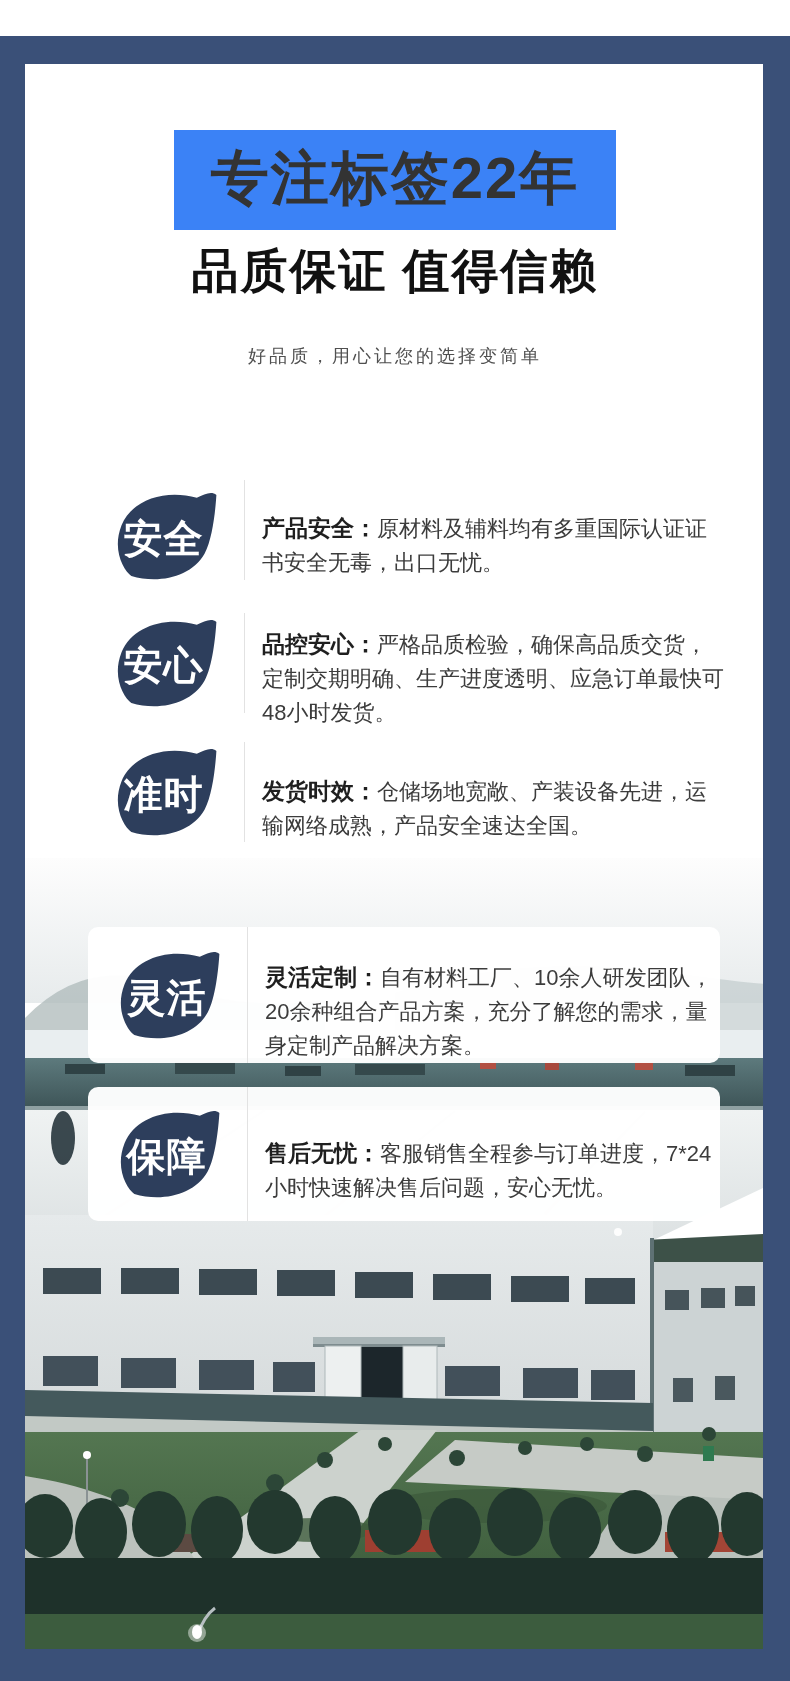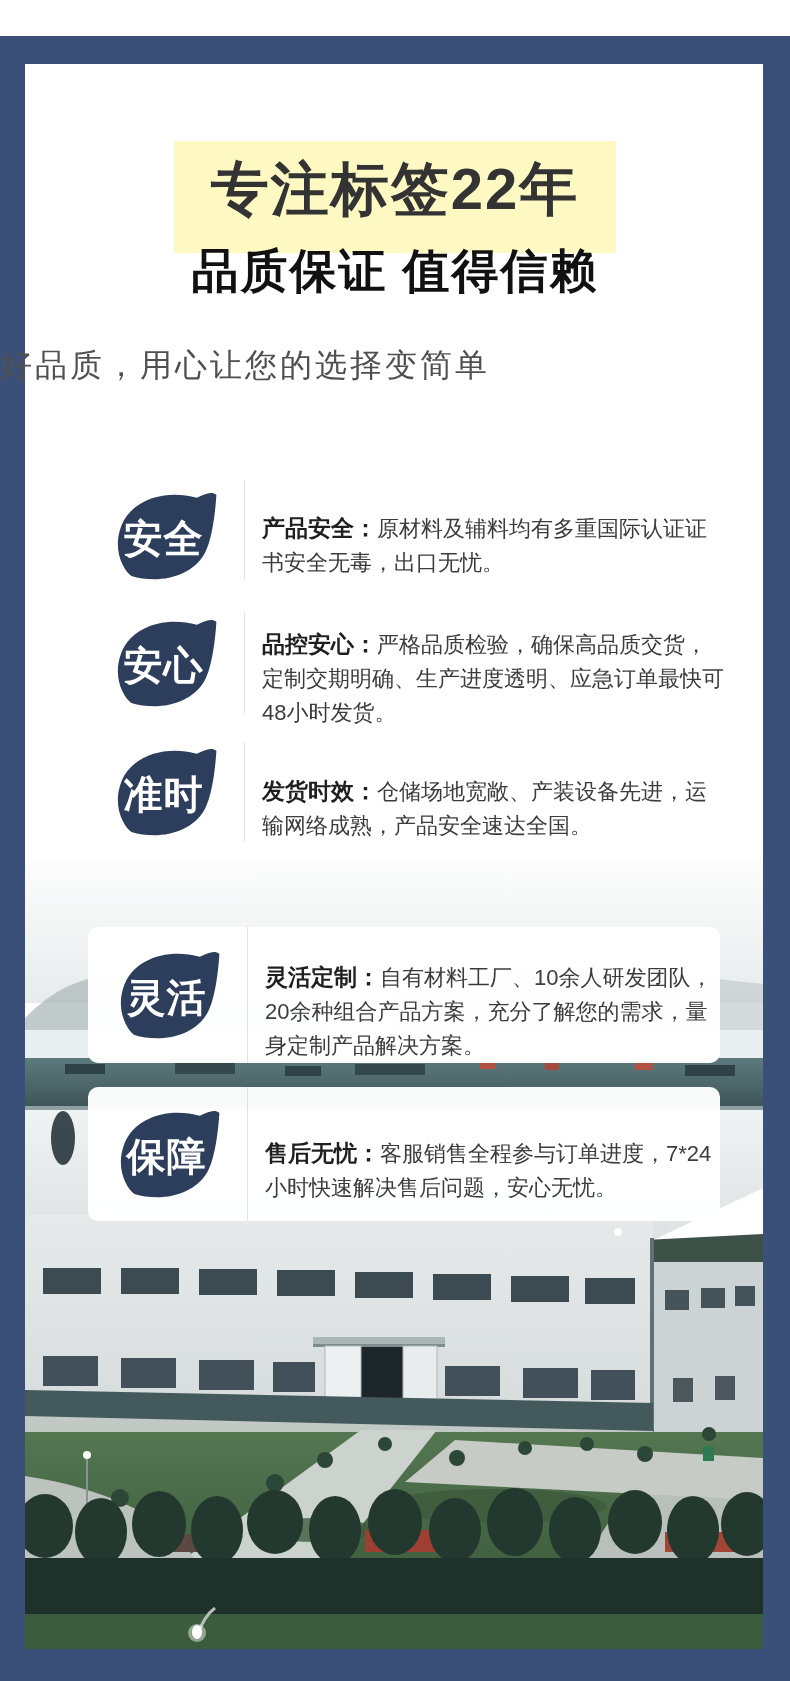--- a/index.html
+++ b/index.html
@@ -7,27 +7,27 @@
   body { font-family:"Liberation Sans","DejaVu Sans",sans-serif; }
   .page { position:relative; width:790px; height:1681px; background:#ffffff; overflow:hidden; }
 
   
   .frame-top    { position:absolute; left:0; top:36px;  width:790px; height:28px; background:#3a5078; }
   .frame-left   { position:absolute; left:0; top:36px;  width:25px;  height:1645px; background:#3a5078; }
   .frame-right  { position:absolute; left:763px; top:36px; width:27px; height:1645px; background:#3a5078; }
   .frame-bottom { position:absolute; left:0; top:1649px; width:790px; height:32px; background:#3a5078; }
 
   
-  .badge { position:absolute; left:174px; top:130px; width:442px; height:112px;
-           background:#fef9c3; color:#333333; font-size:58px; font-weight:bold;
-           text-align:center; line-height:96px; letter-spacing:2px;margin-top:11px; }
+  .badge { position:absolute; left:174px; top:130px; width:442px; height:100px;
+           background:#3b82f6; color:#333333; font-size:58px; font-weight:bold;
+           text-align:center; line-height:96px; letter-spacing:2px; }
   .main-title { position:absolute; left:0; top:240px; width:790px; text-align:center;
                 color:#111111; font-size:47px; font-weight:bold; letter-spacing:2px; }
-  .subtitle { position:absolute; left:0; top:344px; width:790px; text-align:left;
-              color:#505050; font-size:32px; letter-spacing:3px; }
+  .subtitle { position:absolute; left:0; top:344px; width:790px; text-align:center;
+              color:#505050; font-size:18px; letter-spacing:3px; }
 
   
   .feature-row { position:absolute; left:115px; width:610px; min-height:110px;
                  display:flex; align-items:center; }
   .row-1 { top:470px;align-items:flex-end; } .row-2 { top:595px; } .row-3 { top:737px; }
   .leaf { position:relative; width:105px; height:88px; flex:0 0 105px; }
   .leaf svg { position:absolute; inset:0; width:105px; height:88px; }
   .leaf-text { position:absolute; inset:0; display:flex; align-items:center; justify-content:center;
                color:#ffffff; font-size:39px; font-weight:bold; transform:translate(-4px,3px); letter-spacing:1px; }
   .v-divider { width:1px; background:#e2e2e2; height:100px; margin-left:24px; flex:0 0 1px; }

